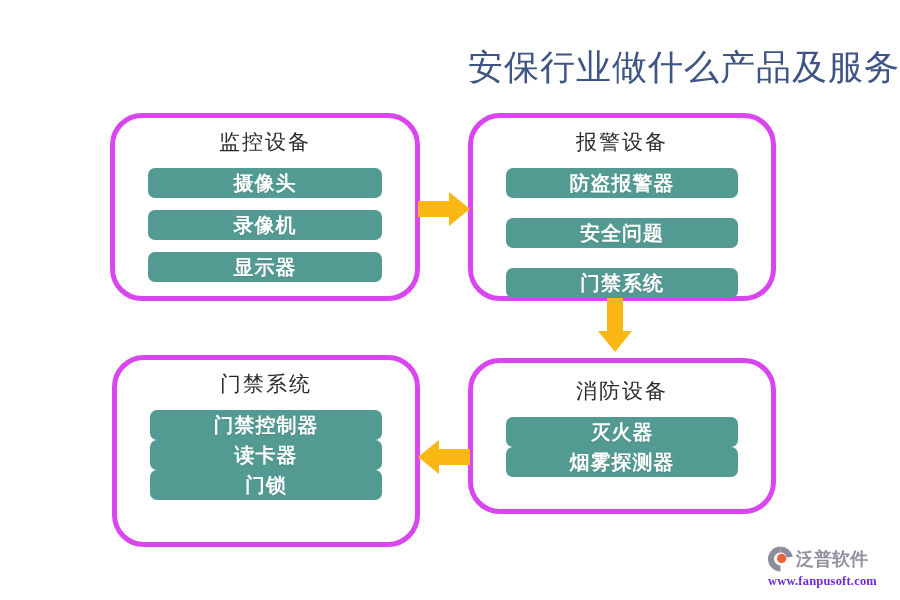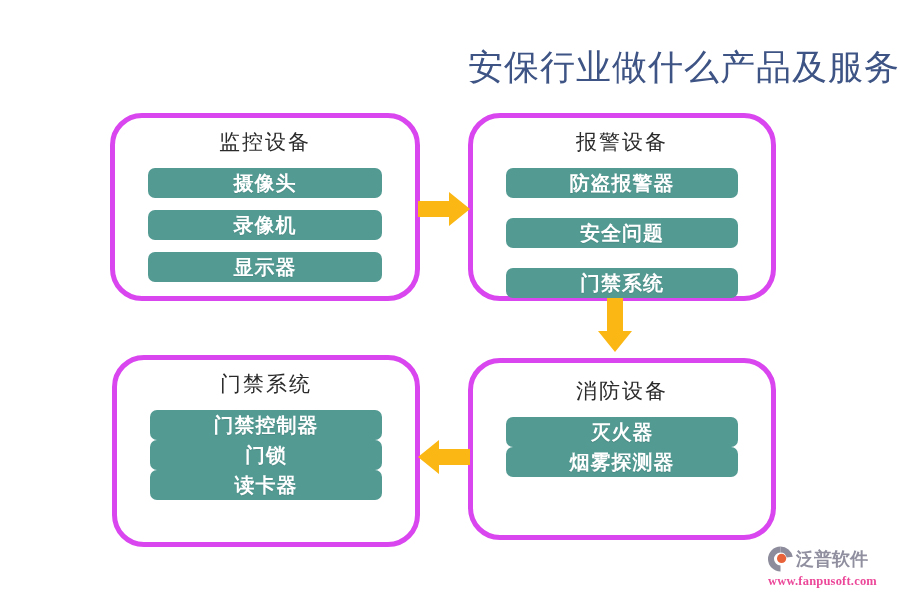--- a/index.html
+++ b/index.html
@@ -92,21 +92,21 @@
   #box-monitoring .items { top: 50px; padding: 0 33px; gap: 12px; }
 
   #box-alarm { left: 468px; top: 113px; width: 308px; height: 188px; }
   #box-alarm .group-header { top: 10px; }
   #box-alarm .items { top: 50px; padding: 0 33px; gap: 20px; }
 
   #box-access { left: 112px; top: 355px; width: 308px; height: 192px; }
   #box-access .group-header { top: 10px; }
   #box-access .items { top: 50px; padding: 0 33px; }
 
-  #box-fire { left: 468px; top: 358px; width: 308px; height: 182px; }
+  #box-fire { left: 468px; top: 358px; width: 308px; height: 156px; }
   #box-fire .group-header { top: 14px; }
   #box-fire .items { top: 54px; padding: 0 33px; gap: 0; }
 
   
   .arrow {
     position: absolute;
   }
   .arrow svg { display: block; }
 
   #arrow-right  { left: 418px; top: 192px; }
@@ -144,21 +144,21 @@
     letter-spacing: 0px;
     white-space: nowrap;
   }
   .logo-url {
     position: absolute;
     left: 2px;
     top: 29px;
     font-size: 12.5px;
     line-height: 15px;
     font-weight: bold;
-    color: #ec4899;
+    color: #6d28d9;
     font-family: "Liberation Serif", "DejaVu Serif", serif;
     letter-spacing: 0.2px;
     white-space: nowrap;
   }
 </style>
 </head>
 <body>
 
 <div id="canvas">
 
@@ -179,22 +179,22 @@
       <div class="item-pill">防盗报警器</div>
       <div class="item-pill">安全问题</div>
       <div class="item-pill">门禁系统</div>
     </div>
   </div>
 
   <div class="group-box" id="box-access">
     <div class="group-header">门禁系统</div>
     <div class="items">
       <div class="item-pill">门禁控制器</div>
+      <div class="item-pill">读卡器</div>
       <div class="item-pill">门锁</div>
-      <div class="item-pill">读卡器</div>
     </div>
   </div>
 
   <div class="group-box" id="box-fire">
     <div class="group-header">消防设备</div>
     <div class="items">
       <div class="item-pill">灭火器</div>
       <div class="item-pill">烟雾探测器</div>
     </div>
   </div>

